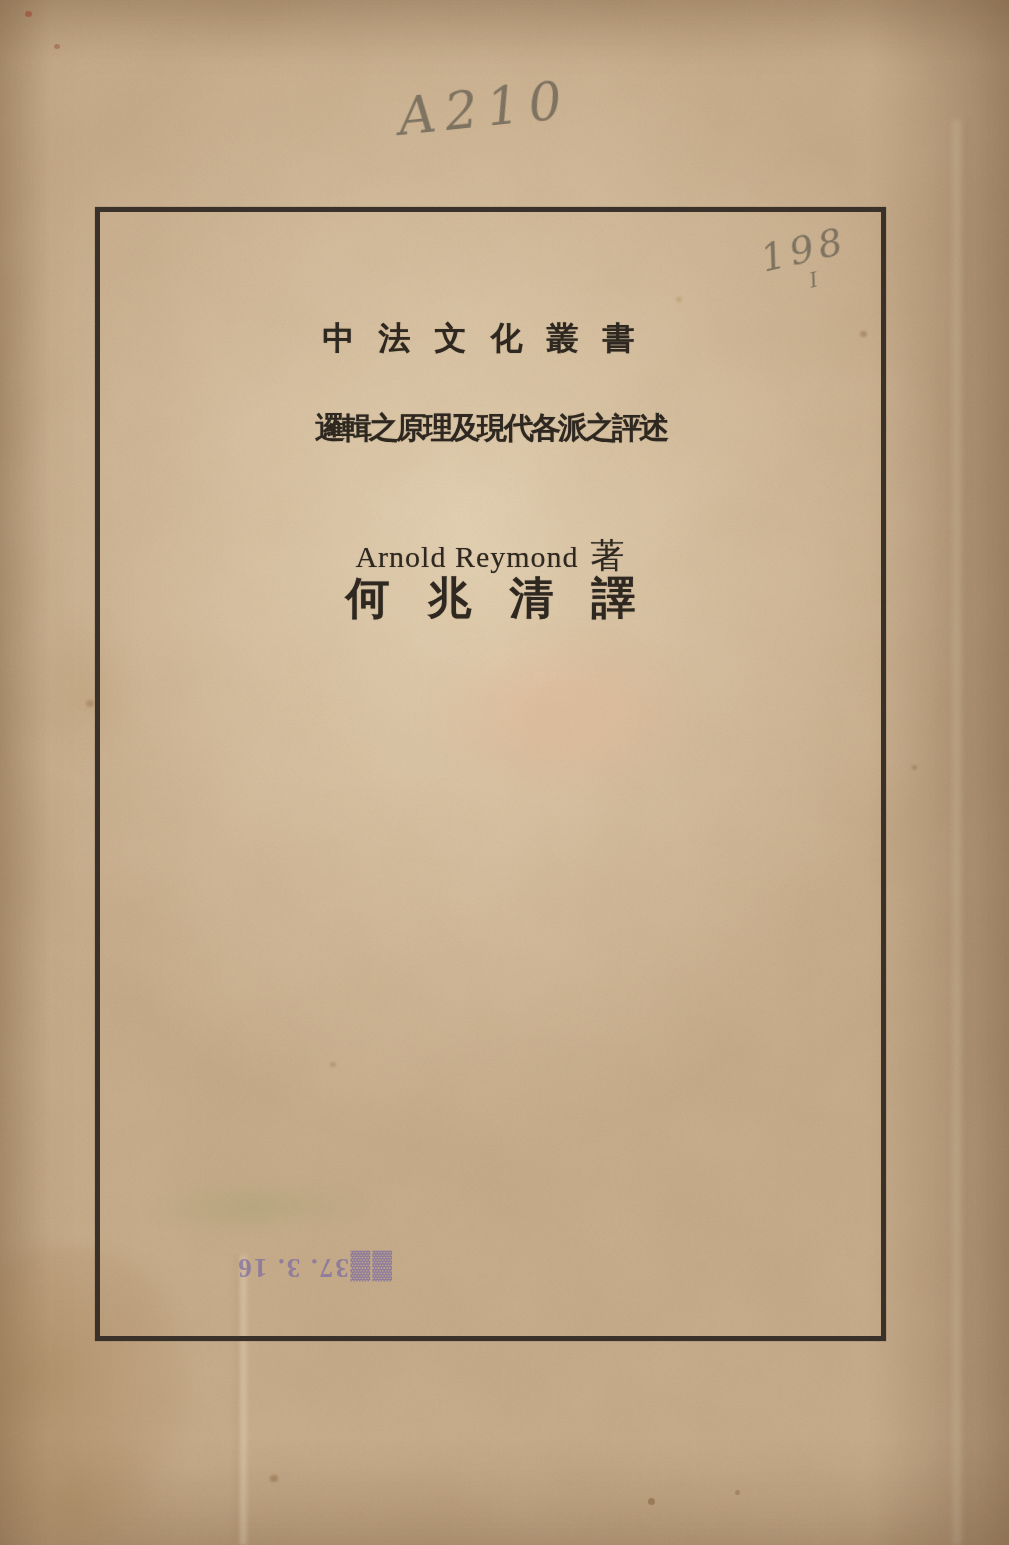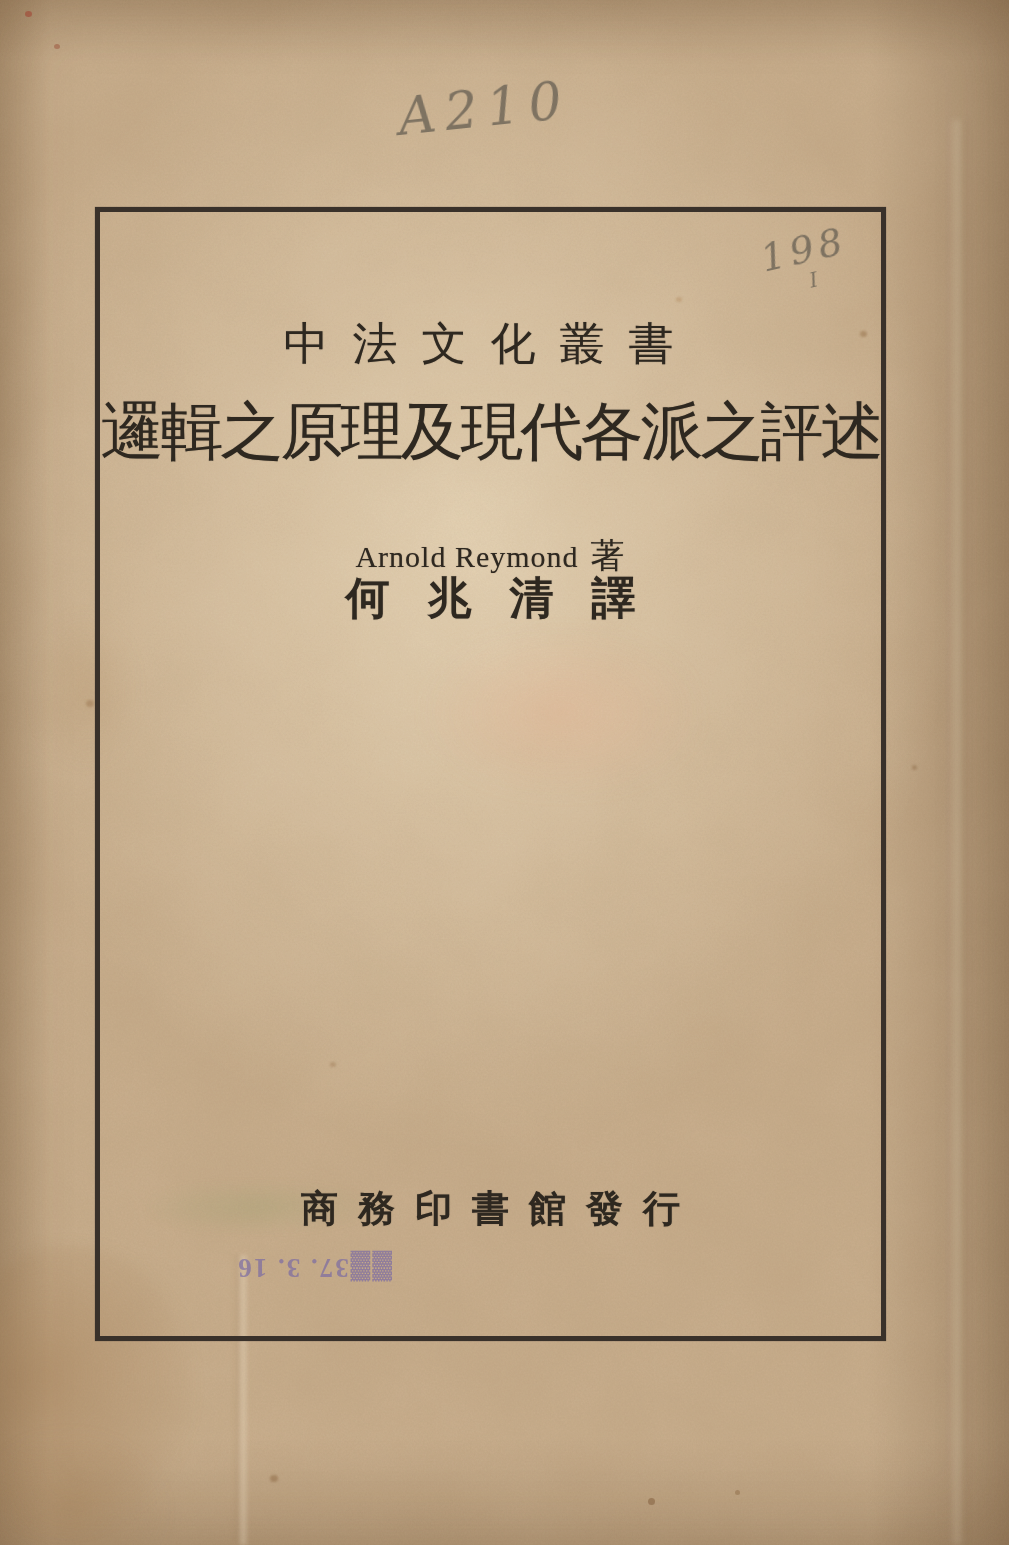--- a/index.html
+++ b/index.html
@@ -24,22 +24,22 @@
   
   .frame{
     position:absolute;left:95px;top:207px;width:781px;height:1124px;
     border:5px solid #39312a;
     box-shadow:0 0 1px rgba(57,49,42,0.6);
   }
 
   .ink{color:#2e2820;text-shadow:0 0 1px rgba(46,40,32,0.45);}
   .centered{position:absolute;left:0;width:100%;text-align:center;line-height:1;}
 
-  .series{top:110px;font-size:45px;font-weight:400;letter-spacing:24px;box-sizing:border-box;}
-  .title{top:189px;font-size:63px;font-weight:400;letter-spacing:-3px;}
+  .series{top:110px;font-size:32px;font-weight:700;letter-spacing:24px;box-sizing:border-box;}
+  .title{top:201px;font-size:30px;font-weight:700;letter-spacing:-3px;}
   .author{top:327px;font-size:30px;font-weight:400;letter-spacing:1px;}
   .author .suffix{font-size:34px;margin-left:12px;}
   .translator{top:365px;font-size:44px;font-weight:600;letter-spacing:38px;padding-left:38px;box-sizing:border-box;}
   .publisher{top:978px;font-size:37px;font-weight:600;letter-spacing:20px;padding-left:20px;box-sizing:border-box;}
 
   
   .pencil{
     position:absolute;color:rgba(118,108,92,0.9);
     font-style:italic;font-family:"DejaVu Serif",serif;
     filter:blur(0.4px);line-height:1;
@@ -148,17 +148,16 @@
     <div class="centered series ink">中法文化叢書</div>
 
     <div class="centered title ink">邏輯之原理及現代各派之評述</div>
 
     <div class="centered author ink">
       <span>Arnold Reymond</span><span class="suffix">著</span>
     </div>
 
     <div class="centered translator ink">何兆清譯</div>
 
-    <div class="centered publisher ink">商務印書館發行</div>
 
     <div class="stamp">▓▓37. 3. 16</div>
   </div>
 </div>
 
 </body></html>

